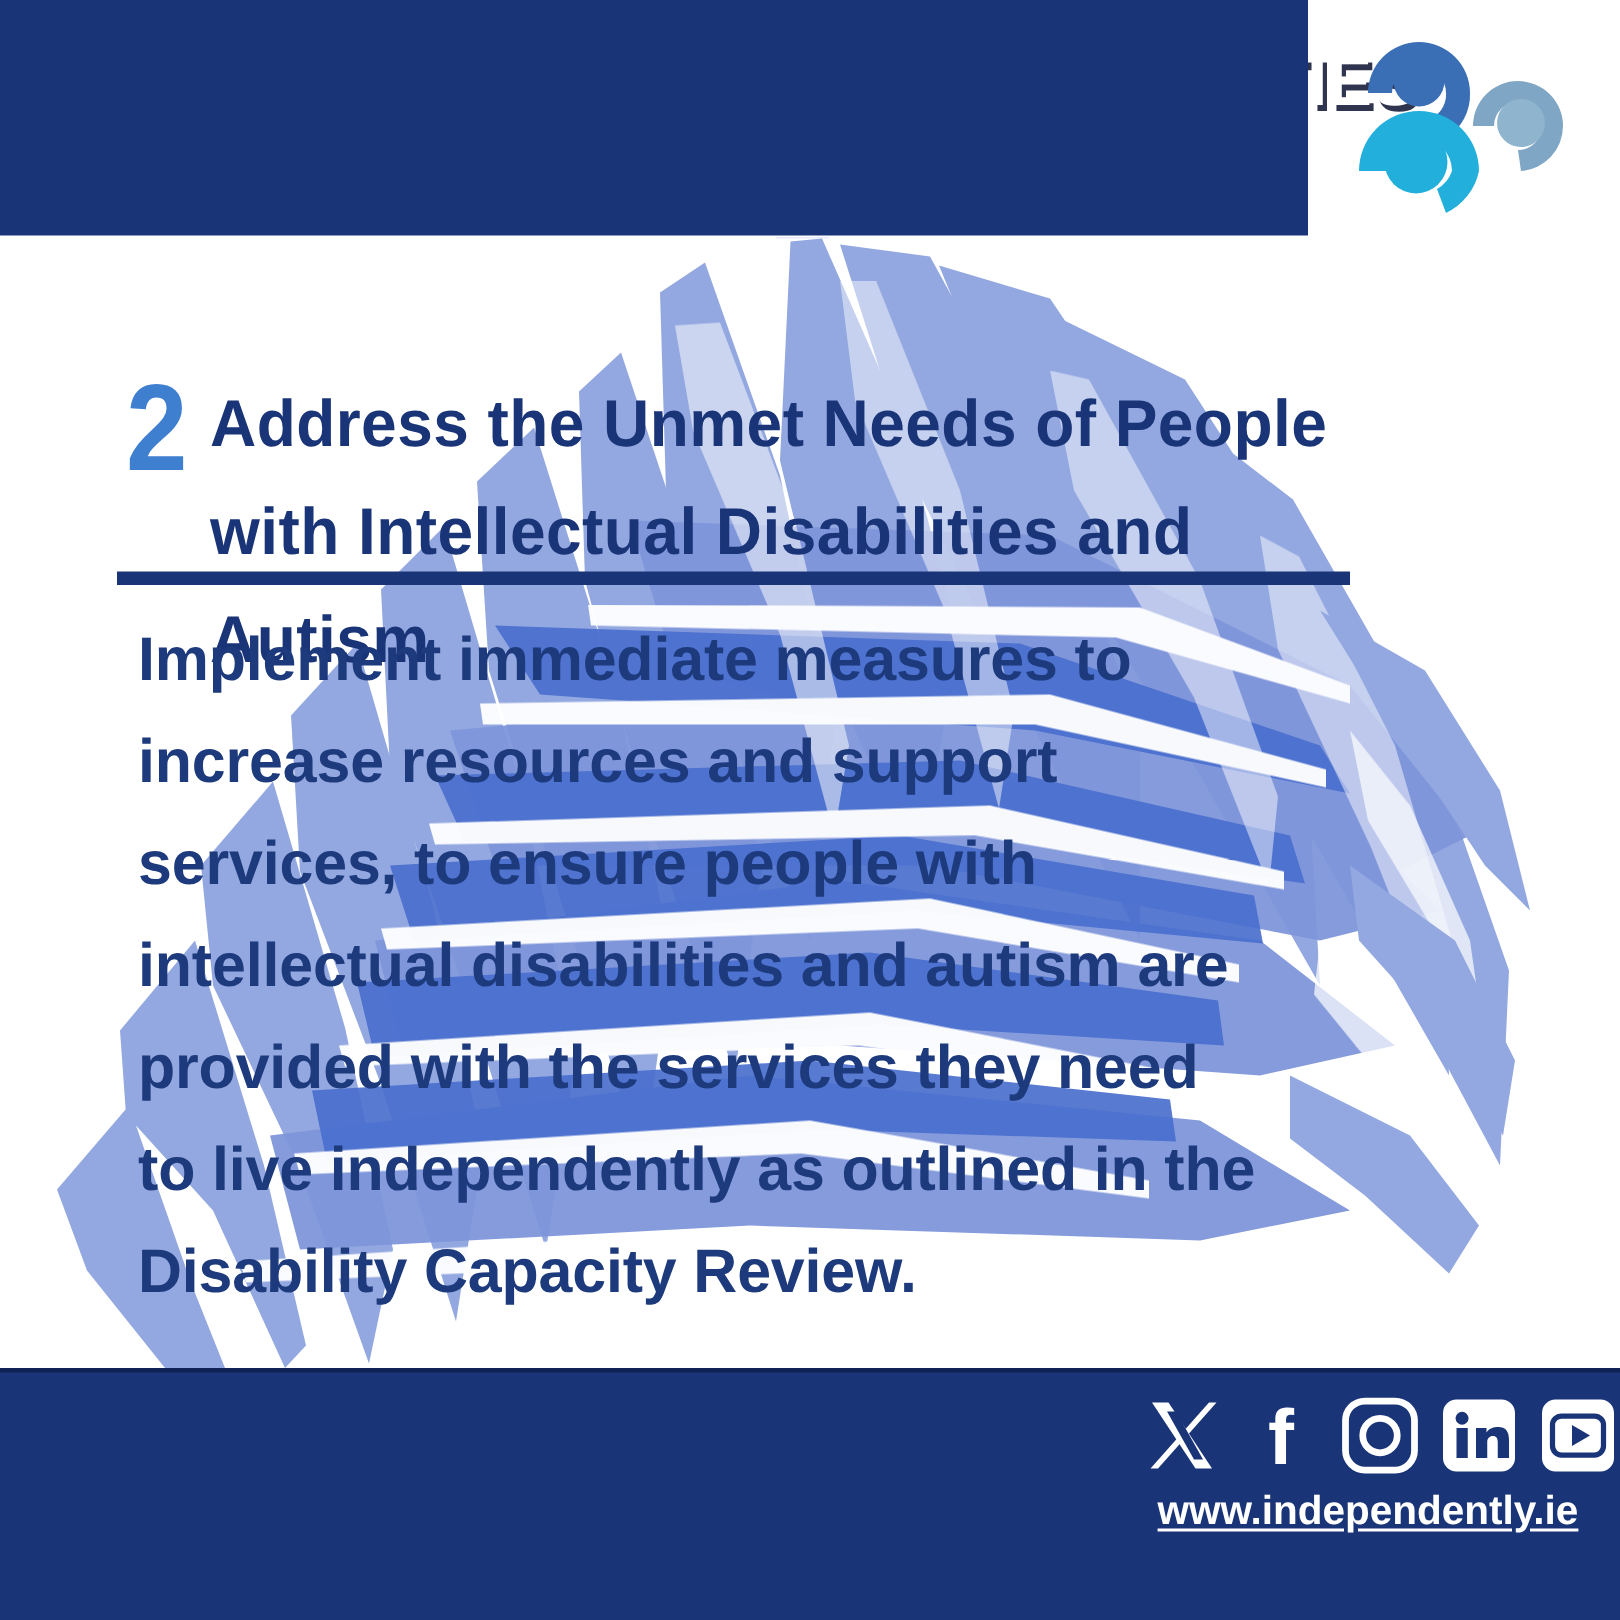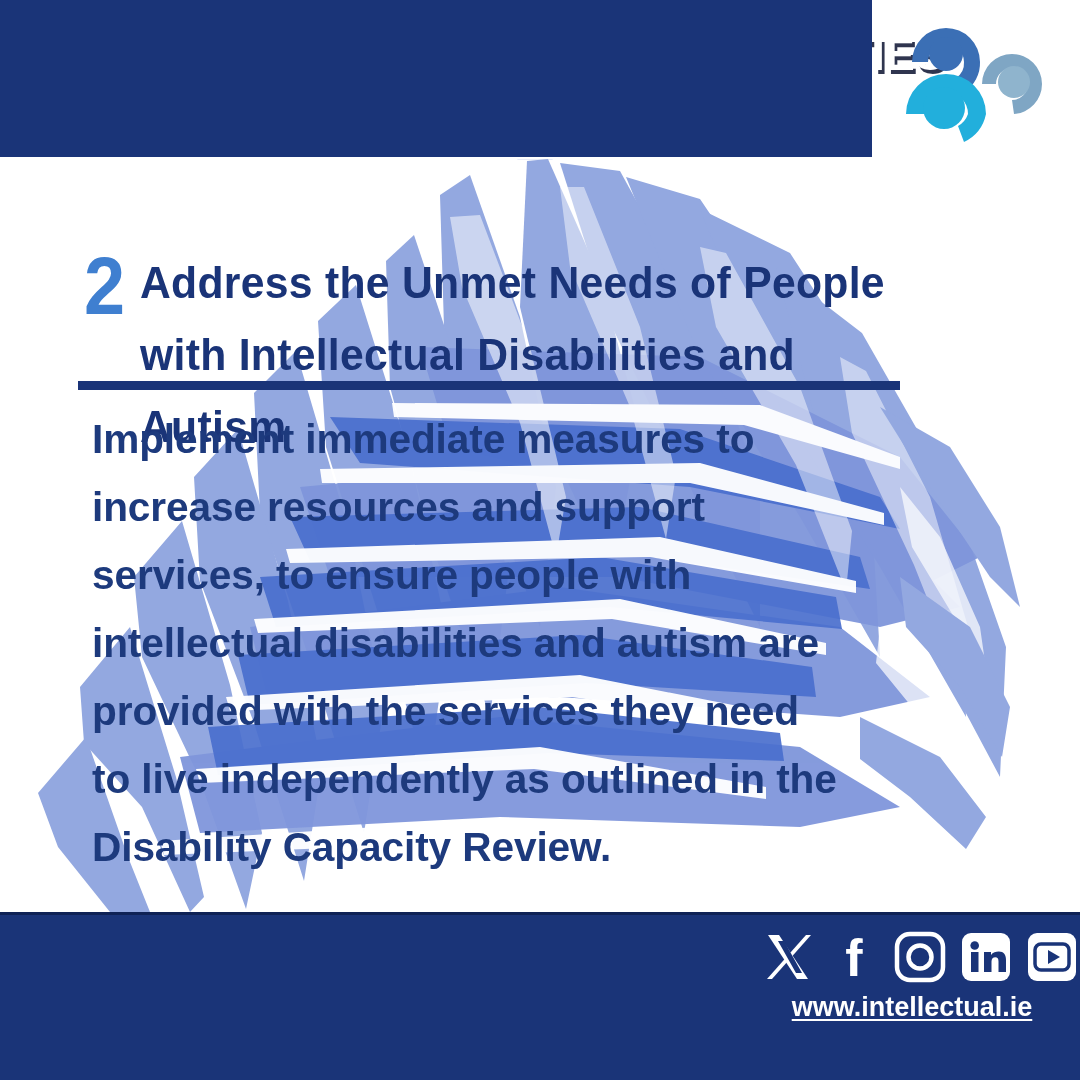--- a/index.html
+++ b/index.html
@@ -346,15 +346,15 @@
     </div>
     <div class="social-icon">
       <svg viewBox="0 0 52 52" xmlns="http://www.w3.org/2000/svg" aria-hidden="true">
         <rect x="2" y="2" width="48" height="48" rx="9" ry="9" fill="#ffffff"></rect>
         <rect x="9" y="13" width="34" height="26" rx="6" ry="6" fill="#ffffff" stroke="#1a3478" stroke-width="3.5"></rect>
         <path d="M22 19 L34 26 L22 33 Z" fill="#1a3478"></path>
       </svg>
     </div>
   </div>
 
-  <div class="website-url">www.intellectual.ie</div>
+  <div class="website-url">www.independently.ie</div>
 
 </div>
 
 </body></html>

